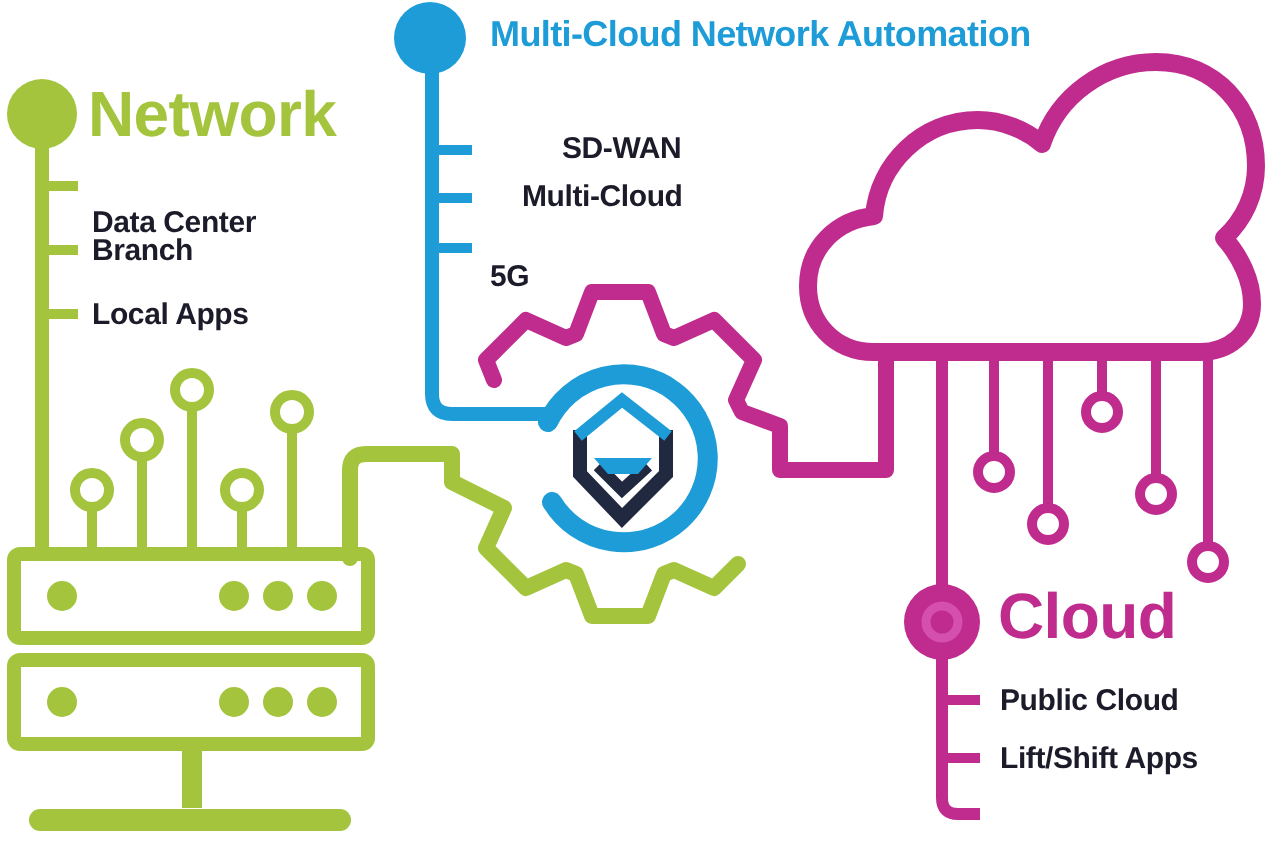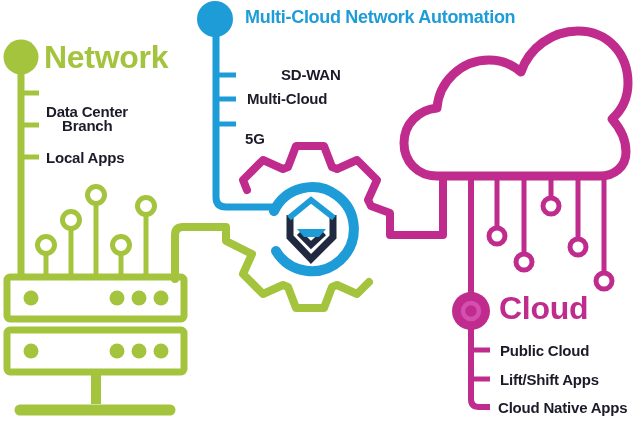--- a/index.html
+++ b/index.html
@@ -106,25 +106,24 @@
     <g>
       <path class="sm" stroke-width="5" d="M471 350 H490"></path>
       <path class="sm" stroke-width="5" d="M471 379 H490"></path>
       <circle cx="471" cy="311" r="19" fill="var(--magenta)"></circle>
       <circle cx="471" cy="311" r="8" fill="none" stroke="var(--ring)" stroke-width="4.5"></circle>
     </g>
   </svg>
 
   <div class="hd hd-green" style="left:44px;top:44px;">Network</div>
   <div class="lbl" style="left:46px;top:104px;">Data Center</div>
-  <div class="lbl" style="left:62px;top:118px;">Branch</div>
+  <div class="lbl" style="left:46px;top:118px;">Branch</div>
   <div class="lbl" style="left:46px;top:150px;">Local Apps</div>
 
   <div class="hd hd-blue" style="left:245px;top:5px;">Multi-Cloud Network Automation</div>
   <div class="lbl" style="left:253px;top:67px;margin-left:28px;">SD-WAN</div>
-  <div class="lbl" style="left:247px;top:91px;">Multi-Cloud</div>
+  <div class="lbl" style="left:261px;top:91px;">Multi-Cloud</div>
   <div class="lbl" style="left:245px;top:131px;">5G</div>
 
   <div class="hd hd-magenta" style="left:499px;top:295px;">Cloud</div>
   <div class="lbl" style="left:500px;top:372px;">Lift/Shift Apps</div>
   <div class="lbl" style="left:500px;top:343px;">Public Cloud</div>
-  <div class="lbl" style="left:498px;top:400px;">Cloud Native Apps</div>
 </div>
 
 </body></html>

